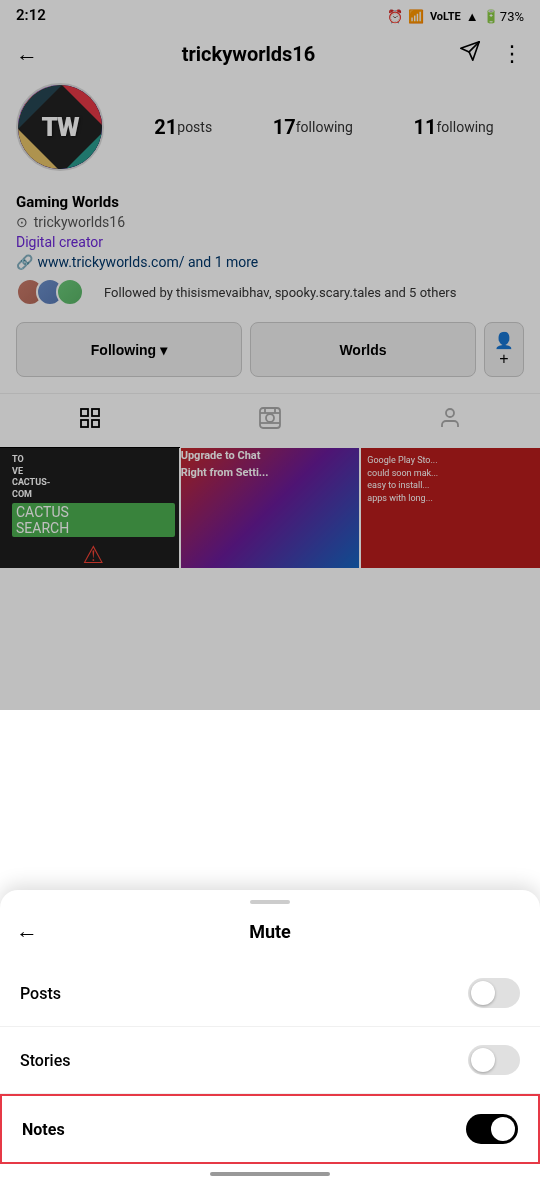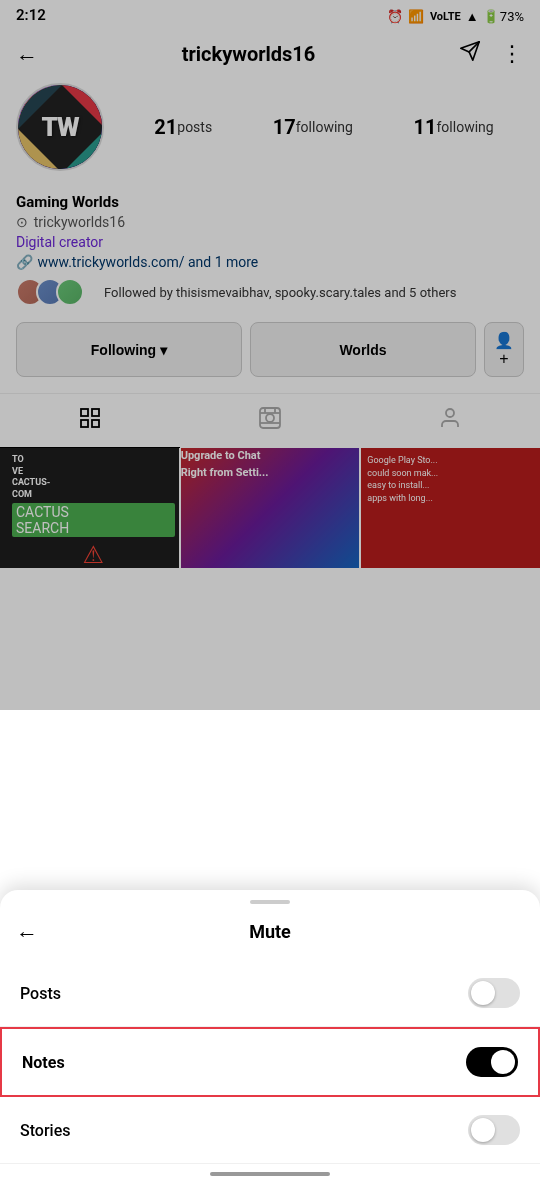--- a/index.html
+++ b/index.html
@@ -552,33 +552,33 @@
       <span class="sheet-title">Mute</span>
     </div>
 
     <div class="toggle-row">
       <span class="toggle-label">Posts</span>
       <div class="toggle-switch off">
         <div class="toggle-knob"></div>
       </div>
     </div>
 
+    <div class="toggle-row">
+      <span class="toggle-label">Stories</span>
+      <div class="toggle-switch off">
+        <div class="toggle-knob"></div>
+      </div>
+    </div>
+
     <div class="toggle-row highlighted" style="border: 2.5px solid #e63946;">
       <span class="toggle-label bold">Notes</span>
       <div class="toggle-switch on">
         <div class="toggle-knob"></div>
       </div>
     </div>
 
-    <div class="toggle-row">
-      <span class="toggle-label">Stories</span>
-      <div class="toggle-switch off">
-        <div class="toggle-knob"></div>
-      </div>
-    </div>
-
 
 
     <div class="home-indicator">
       <div class="home-bar"></div>
     </div>
   </div>
 </div>
 
 </body></html>

